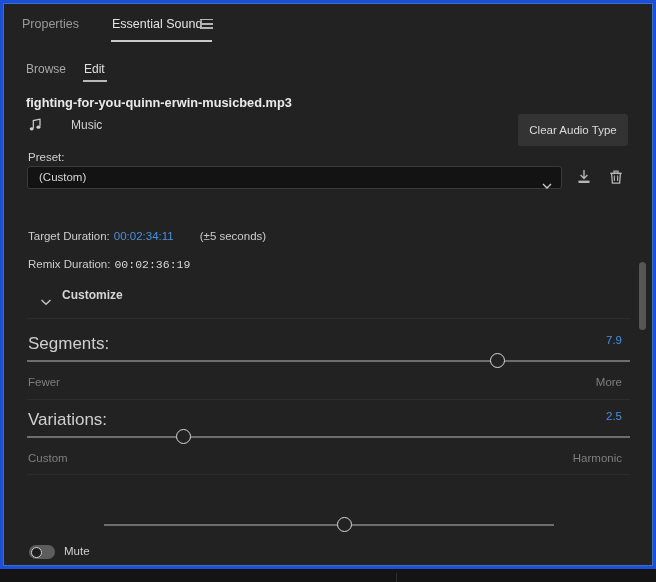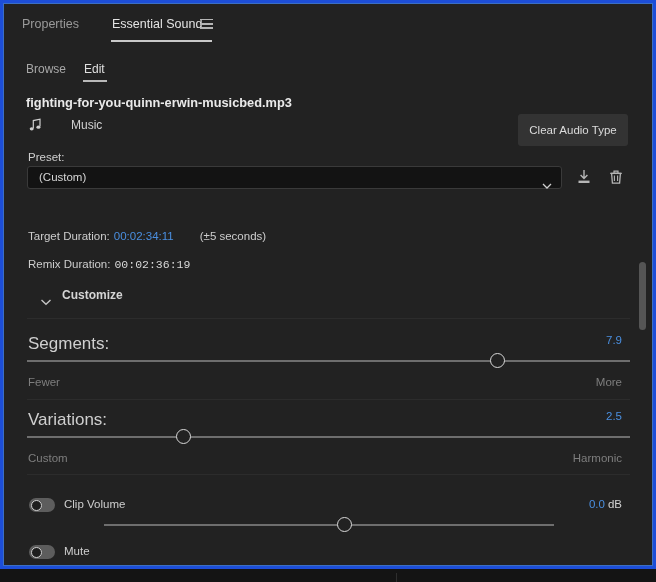--- a/index.html
+++ b/index.html
@@ -490,29 +490,20 @@
       <span class="sg-name">Variations:</span>
       <span class="sg-value">2.5</span>
       <div class="track"></div>
       <div class="thumb" id="thumb-variations" style="left: 179.78px;"></div>
       <span class="sg-min">Custom</span>
       <span class="sg-max">Harmonic</span>
     </div>
 
     <div class="divider" style="top:470px;"></div>
 
-    <div class="toggle-row" style="top:494px;">
-      <div class="toggle">
-        <span class="knob"></span>
-      </div>
-      <span class="toggle-label">Clip Volume</span>
-      <span class="toggle-value">
-        <span class="num">0.0</span><span class="unit">dB</span>
-      </span>
-    </div>
     <div class="vol-track"></div>
     <div class="vol-thumb"></div>
 
     <div class="toggle-row" style="top:541px;">
       <div class="toggle">
         <span class="knob"></span>
       </div>
       <span class="toggle-label">Mute</span>
     </div>
 

